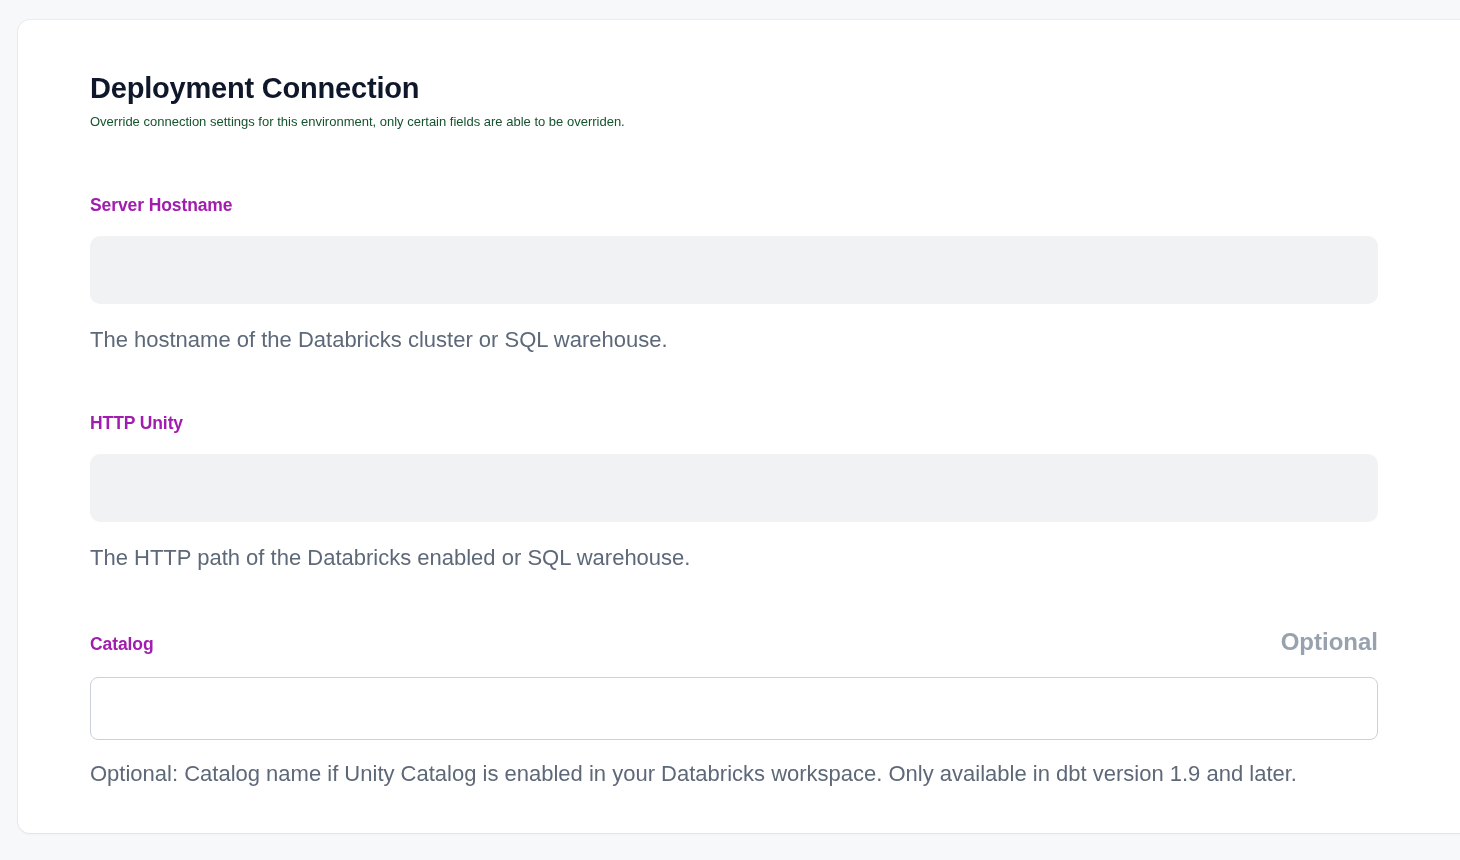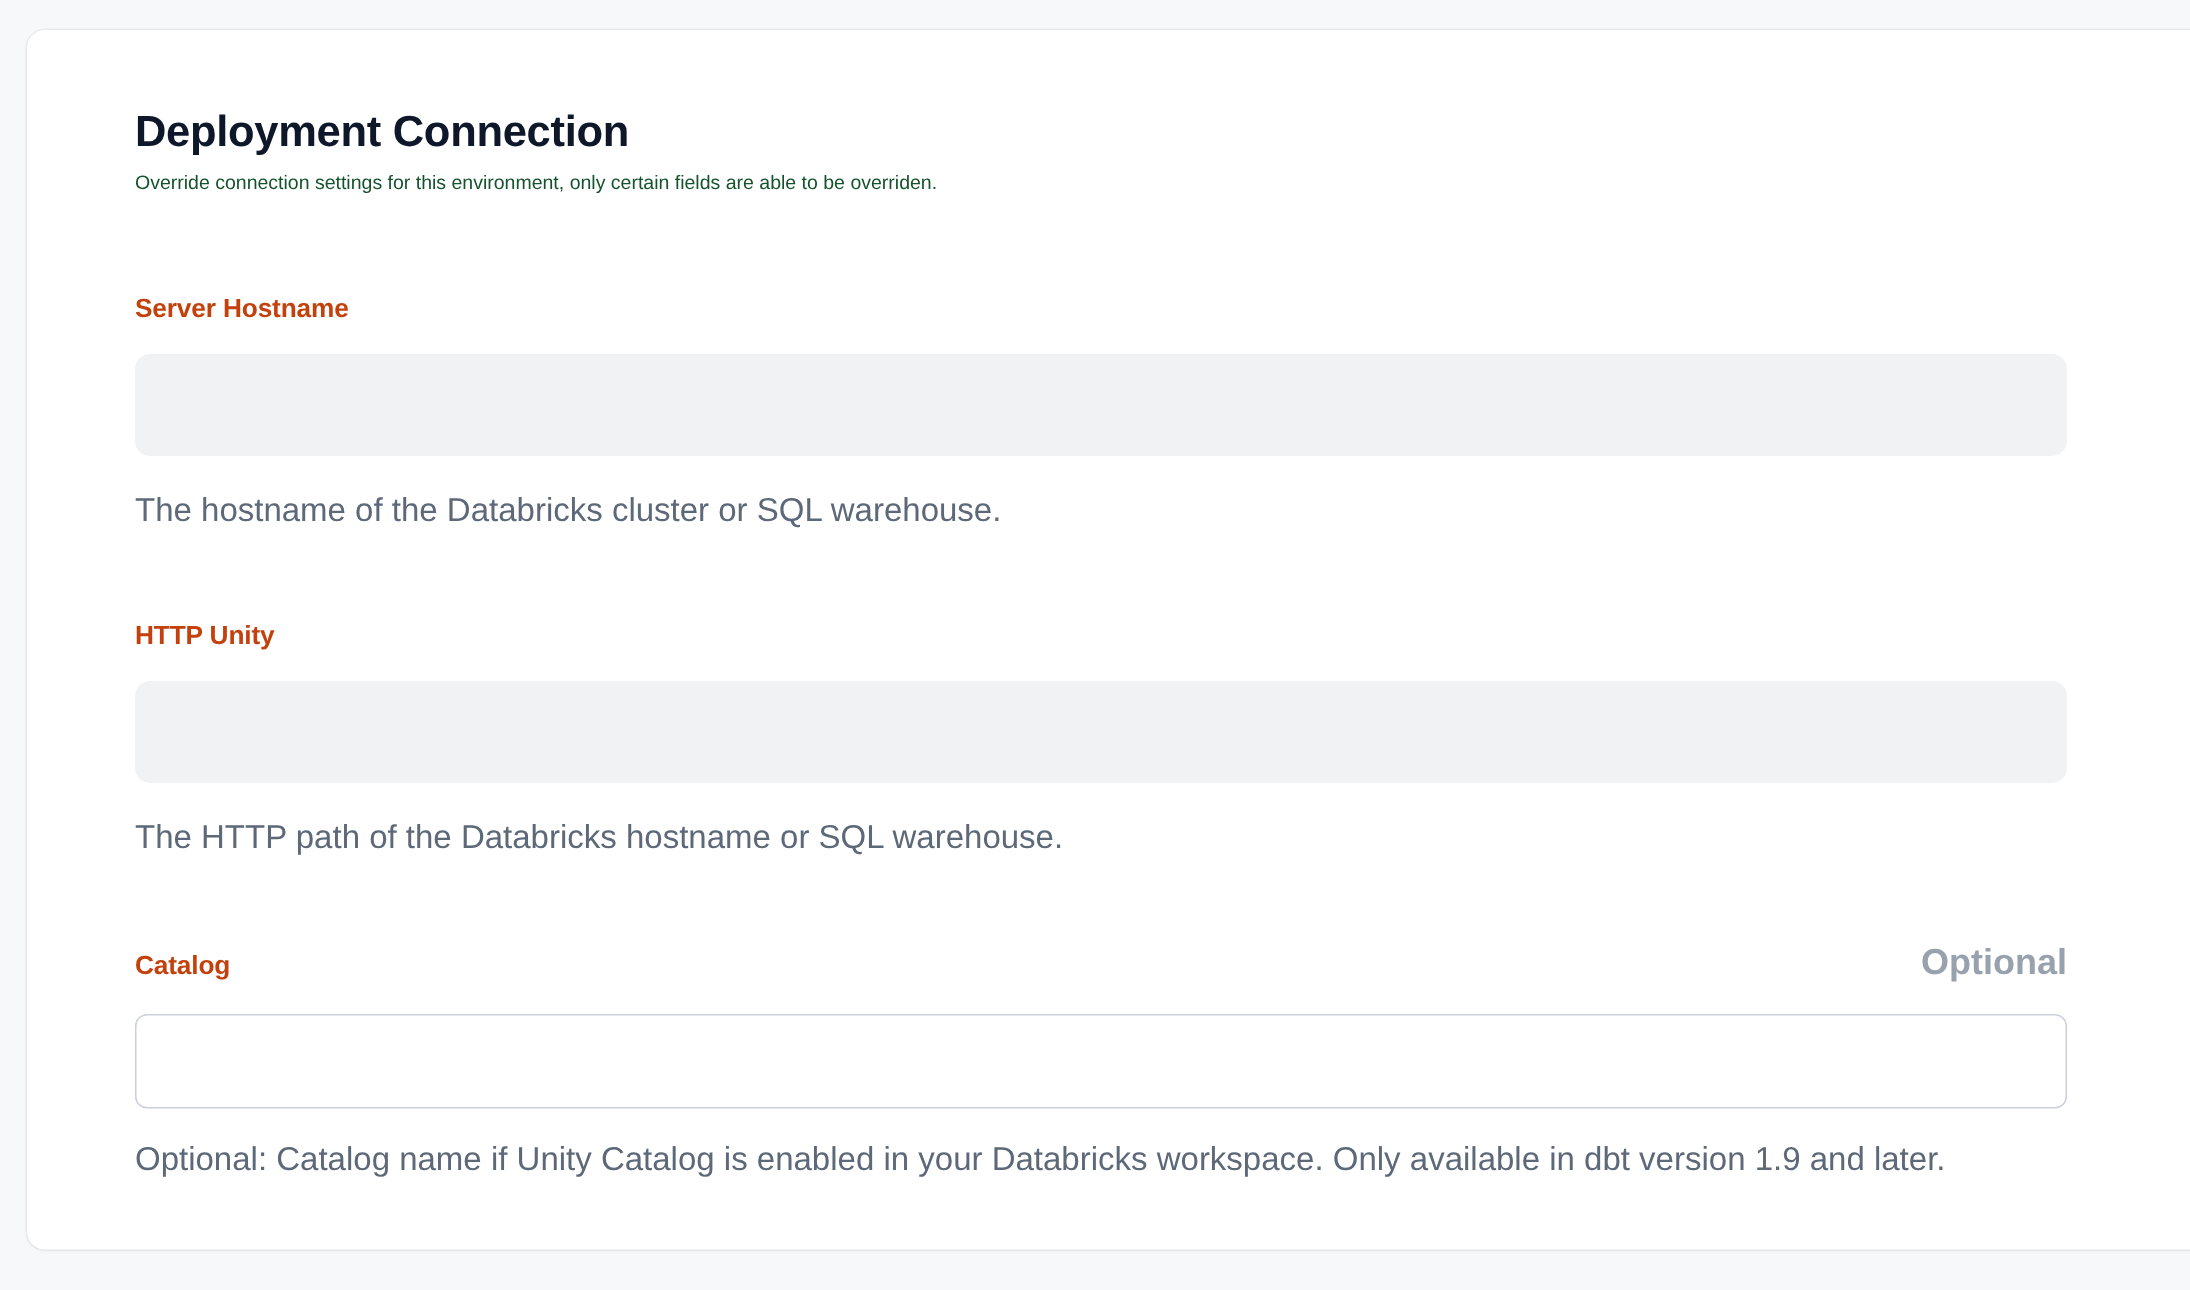--- a/index.html
+++ b/index.html
@@ -42,21 +42,21 @@
     width: 1288px;
   }
   .label-row {
     display: flex;
     align-items: baseline;
     justify-content: space-between;
   }
   .field-label {
     font-size: 17.5px;
     font-weight: 700;
-    color: #c2410c;
+    color: #a21caf;
     line-height: 23px;
     letter-spacing: -0.1px;
   }
   .optional-badge {
     font-size: 24px;
     font-weight: 700;
     color: #98a1ae;
     line-height: 23px;
   }
   .text-input {
@@ -106,21 +106,21 @@
       </div>
       <input class="text-input" type="text" disabled="" value="" style="">
       <p class="field-helper">The hostname of the Databricks cluster or SQL warehouse.</p>
     </div>
 
     <div class="field-group">
       <div class="label-row">
         <span class="field-label">HTTP Unity</span>
       </div>
       <input class="text-input" type="text" disabled="" value="" style="">
-      <p class="field-helper">The HTTP path of the Databricks hostname or SQL warehouse.</p>
+      <p class="field-helper">The HTTP path of the Databricks enabled or SQL warehouse.</p>
     </div>
 
     <div class="field-group catalog">
       <div class="label-row">
         <span class="field-label">Catalog</span>
         <span class="optional-badge">Optional</span>
       </div>
       <input class="text-input editable" type="text" value="" style="">
       <p class="field-helper">Optional: Catalog name if Unity Catalog is enabled in your Databricks workspace. Only available in dbt version 1.9 and later.</p>
     </div>

